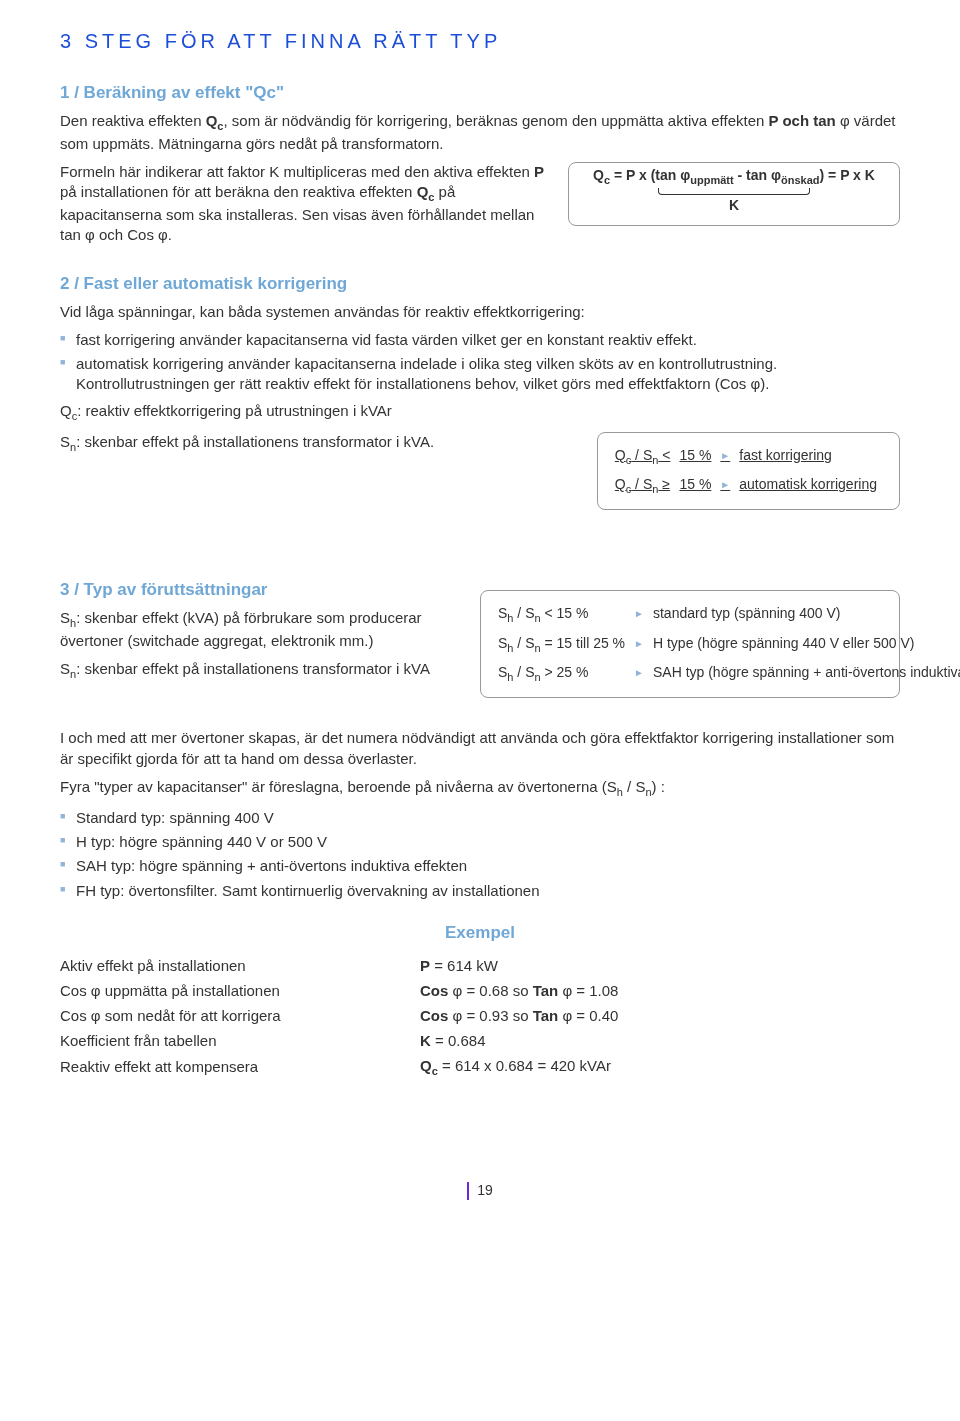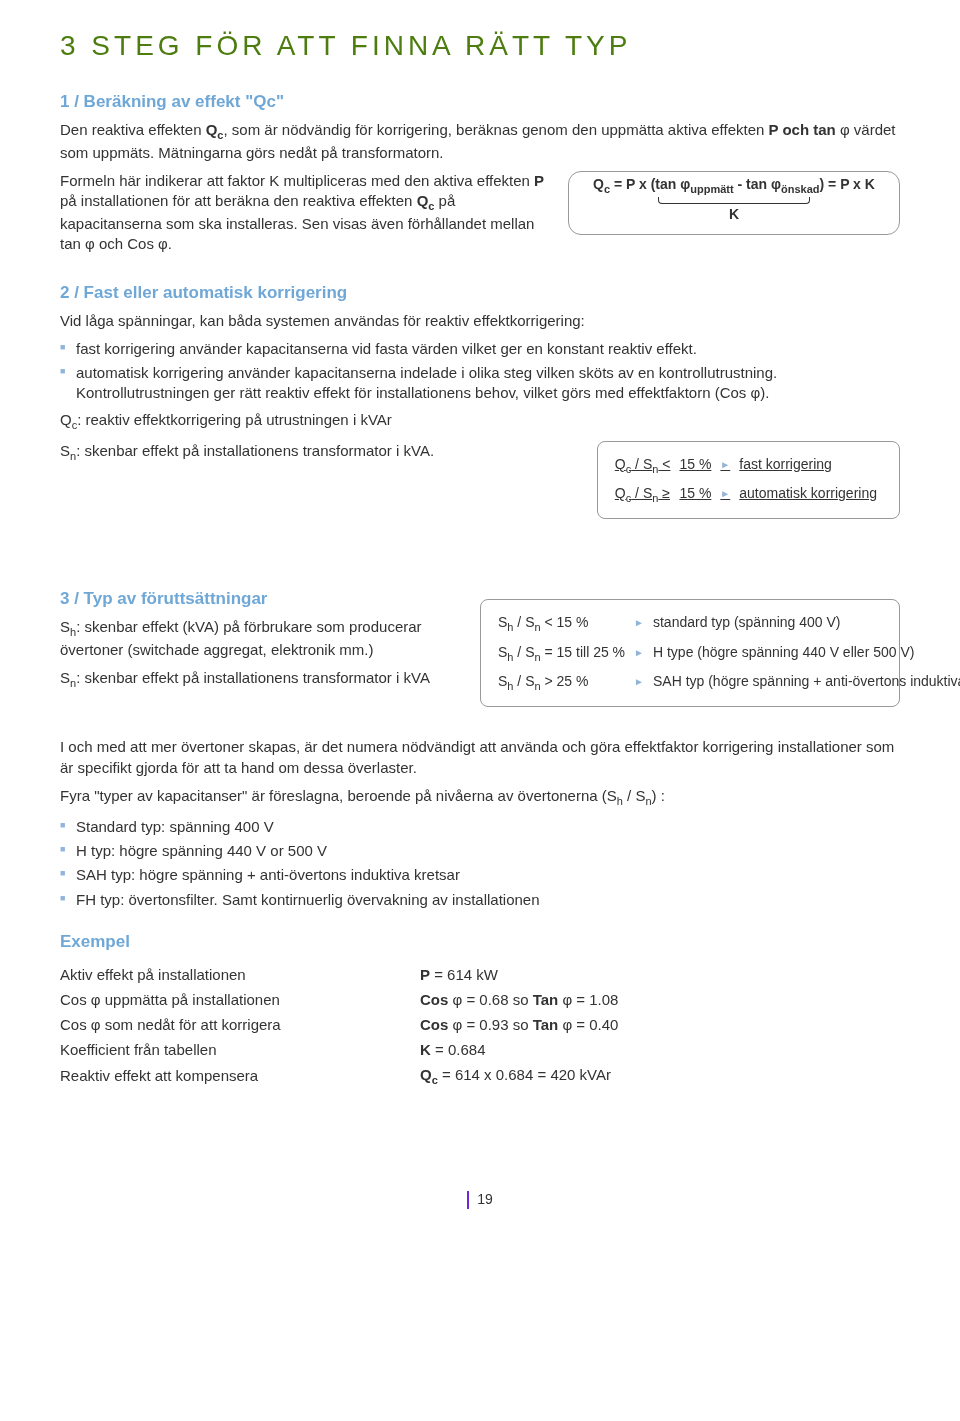--- a/index.html
+++ b/index.html
@@ -8,22 +8,22 @@
     padding: 0;
     background: #fff;
     color: #333;
     width: 960px;
   }
   .page {
     padding: 30px 60px 40px 60px;
     box-sizing: border-box;
   }
   .title {
-    color: #4d7c0f;
-    font-size: 28px;
+    color: #1d4ed8;
+    font-size: 20px;
     letter-spacing: 4px;
     font-weight: 400;
     margin-bottom: 30px;
     font-family: Arial, Helvetica, sans-serif;
   }
   .section-head {
     color: #6fa7d6;
     font-size: 17px;
     font-weight: bold;
     margin: 20px 0 8px 0;
@@ -36,21 +36,21 @@
   .two-col {
     display: flex;
     gap: 20px;
     align-items: flex-start;
     justify-content: flex-end;
   }
   .two-col .left { flex: 1; }
   .two-col .right { flex: 0 0 auto; }
   .formula-box {
     border: 1px solid #999;
-    border-radius: 13px;
+    border-radius: 8px;
     padding: 4px 10px 12px 10px;
     font-size: 14px;
     position: relative;
     min-width: 310px;
     text-align: center;
   }
   .formula-box .fline { white-space: nowrap; }
   .formula-box .brace {
     border-bottom: 1px solid #333;
     border-left: 1px solid #333;
@@ -106,20 +106,21 @@
     gap: 23px;
     align-items: flex-start;
     margin-top: 6px;
   }
   .row-qc-sn .left { flex: 1; }
   .example-head {
     color: #6fa7d6;
     font-size: 17px;
     font-weight: bold;
     margin: 22px 0 10px 0;
+    text-align: center;
   }
   table.ex { border-collapse: collapse; }
   table.ex td { padding: 4px 0; font-size: 15px; }
   table.ex td:first-child { width: 360px; }
   .footer {
     margin-top: 100px;
     text-align: center;
     position: relative;
   }
   .footer .line {
@@ -228,21 +229,21 @@
     </div>
   </div>
 
   <div style="height:30px"></div>
 
   <p>I och med att mer övertoner skapas, är det numera nödvändigt att använda och göra effektfaktor korrigering installationer som är specifikt gjorda för att ta hand om dessa överlaster.</p>
   <p>Fyra "typer av kapacitanser" är föreslagna, beroende på nivåerna av övertonerna (S<sub>h</sub> / S<sub>n</sub>) :</p>
   <ul class="bullets">
     <li>Standard typ: spänning 400 V</li>
     <li>H typ: högre spänning 440 V or 500 V</li>
-    <li>SAH typ: högre spänning + anti-övertons induktiva kretsar</li>
+    <li>SAH typ: högre spänning + anti-övertons induktiva effekten</li>
     <li>FH typ: övertonsfilter.  Samt kontirnuerlig övervakning av installationen</li>
   </ul>
 
   <div class="example-head">Exempel</div>
   <table class="ex">
     <tbody>
         <tr>
           <td>Aktiv effekt på installationen</td>
           <td><span class="bold">P</span> = 614 kW</td>
         </tr>

